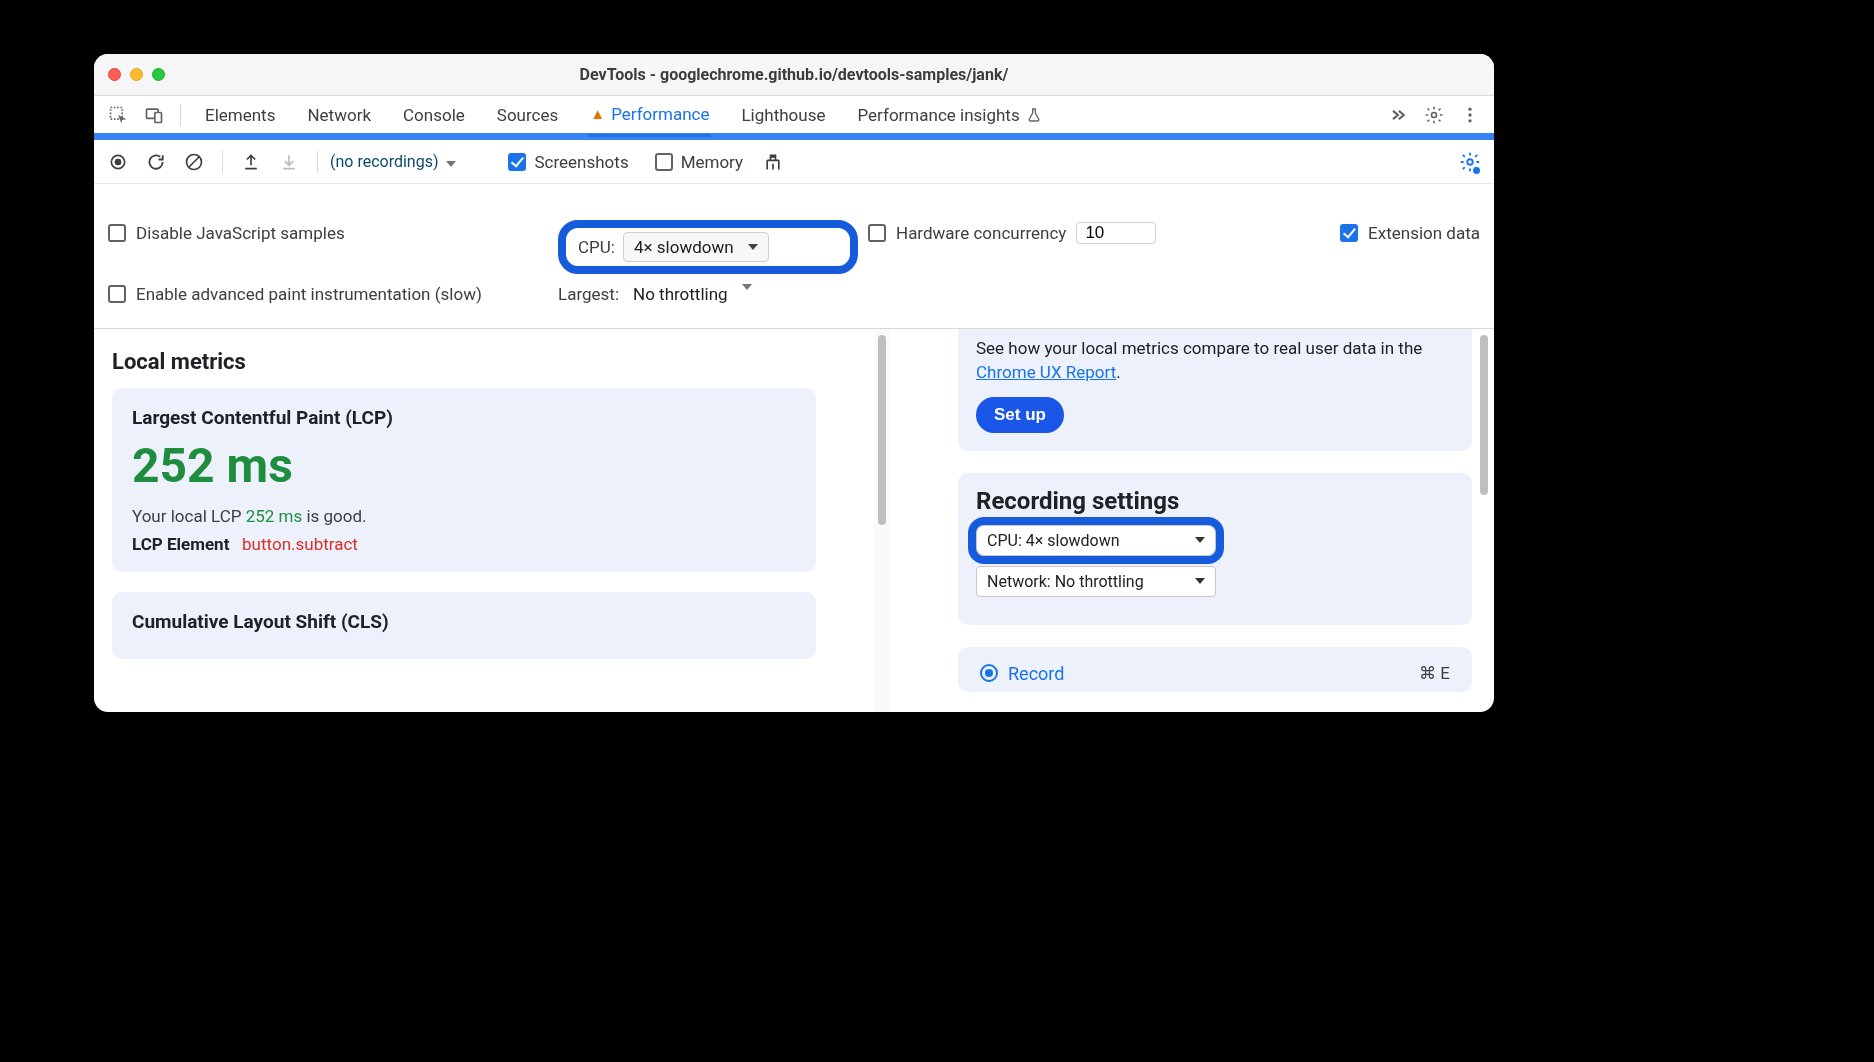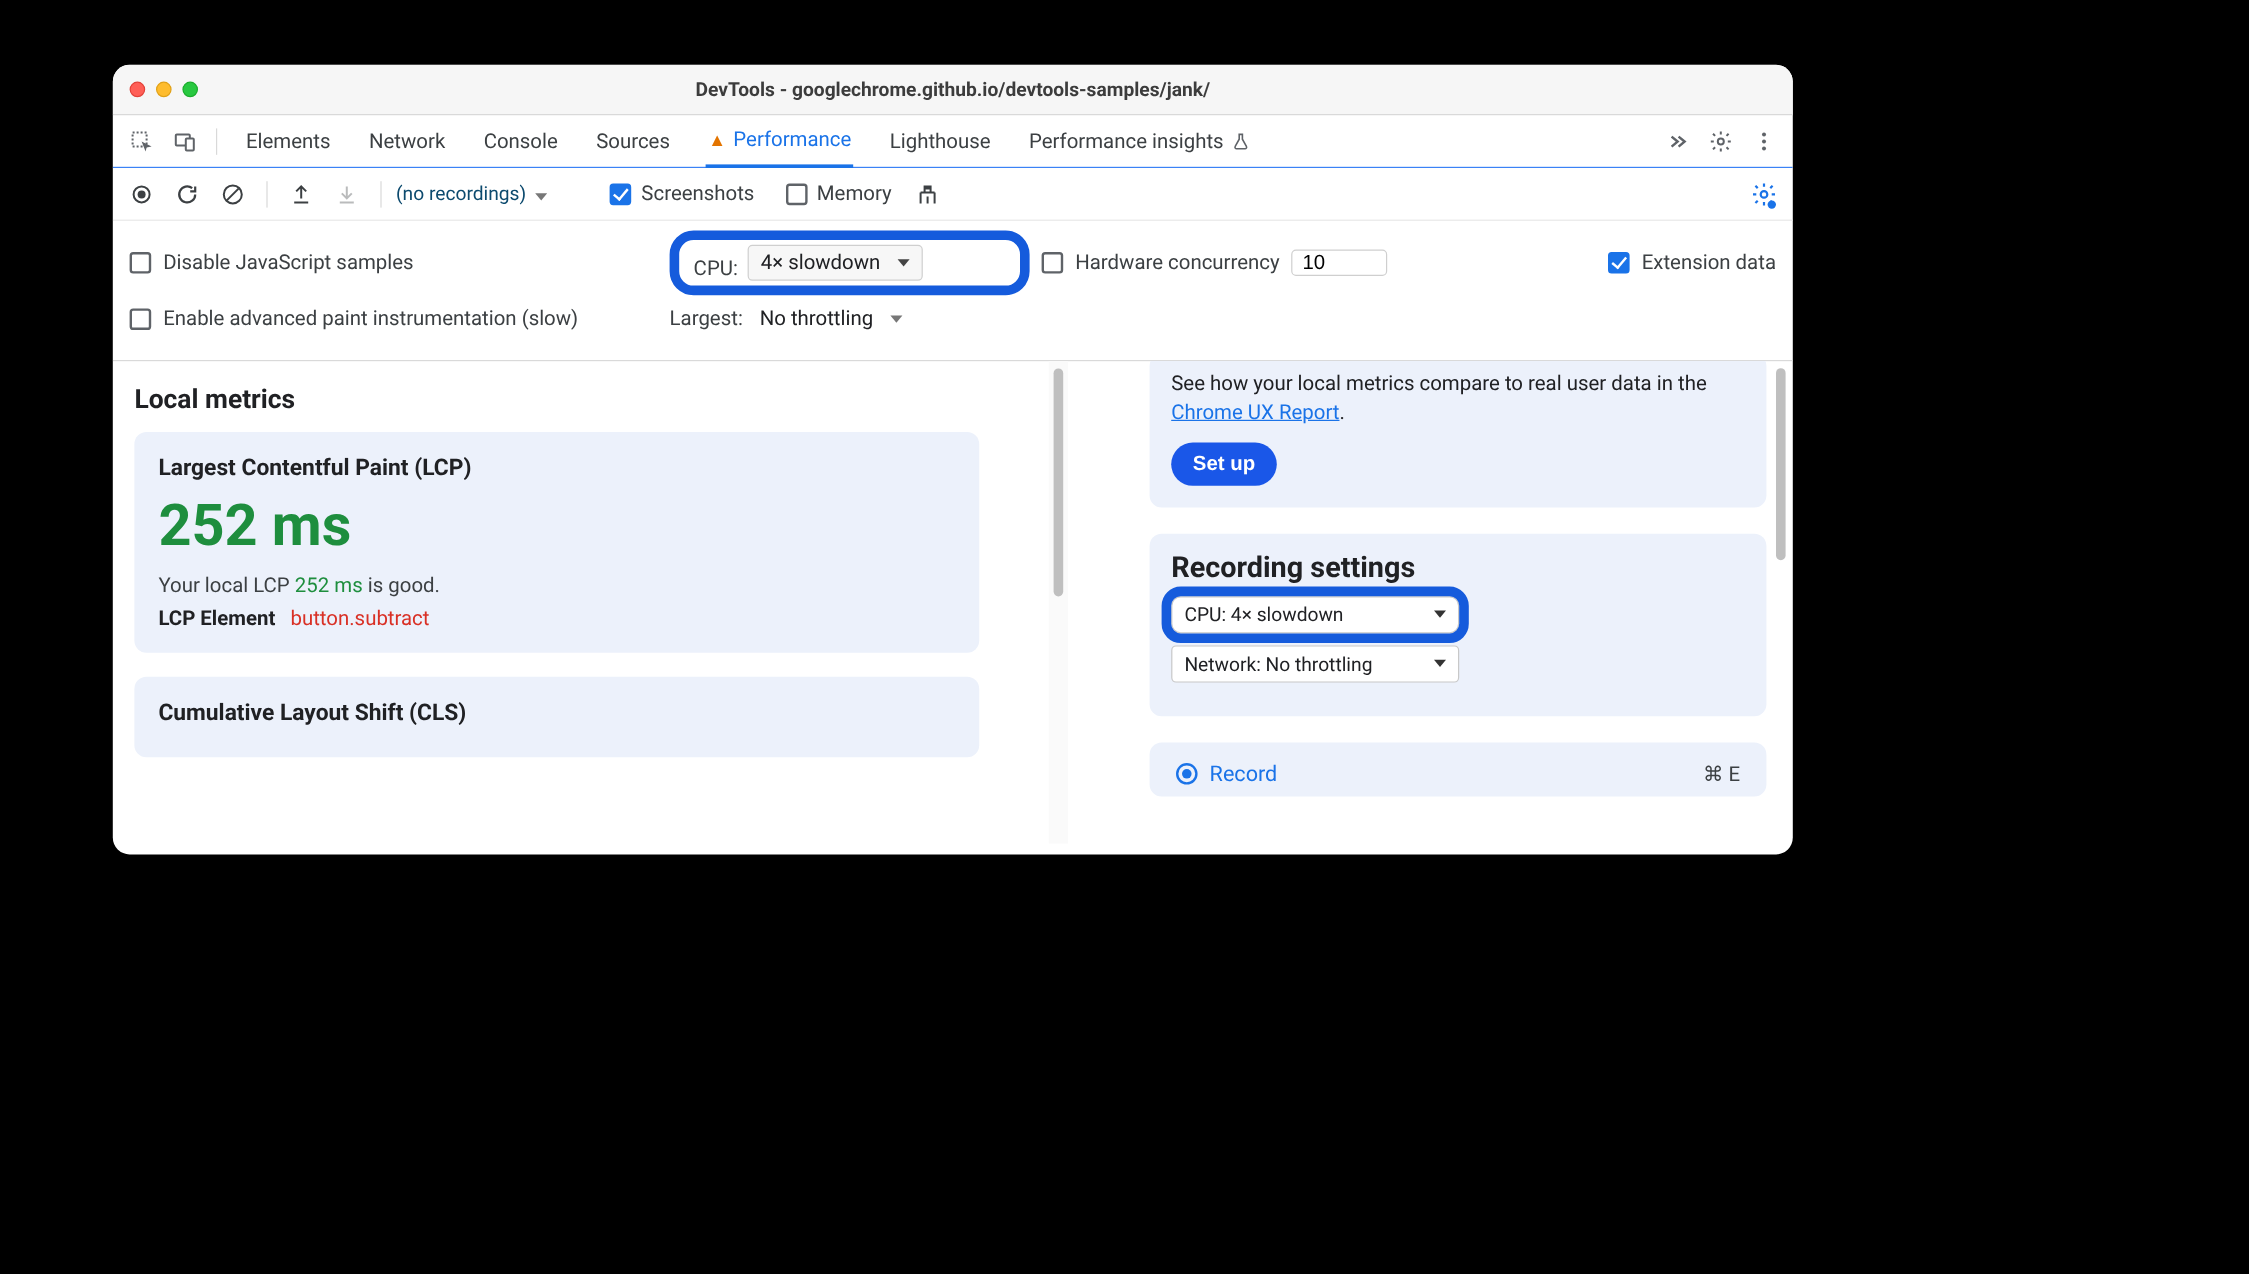--- a/index.html
+++ b/index.html
@@ -42,21 +42,21 @@
     position:absolute; left:0; right:0; text-align:center;
     font-weight:700; font-size:16px; color:#3c3c3c;
     pointer-events:none;
   }
   
   .tabstrip {
     height: 44px;
     display:flex;
     align-items:center;
     padding: 0 8px;
-    border-bottom: 1px solid #3b82f6;
+    border-bottom: 7px solid #3b82f6;
     gap: 4px;
   }
   .tabstrip .iconbtn, .toolbar .iconbtn, .right-icons .iconbtn {
     width: 32px; height: 32px;
     display:flex; align-items:center; justify-content:center;
     border-radius:4px;
     color:#5f6368;
     cursor:pointer;
   }
   .tabs { display:flex; align-items:center; gap: 28px; margin-left: 12px; font-size:17px; color:#3c4043; }
@@ -115,21 +115,21 @@
     padding:4px 10px; background:#f7f7f7; cursor:pointer;
     font-size:17px;
   }
   .select-like .tri-down{border-top-color:#444;}
   .textbox {
     width:80px; padding:0 8px; font-size:17px;
     border:1px solid #cfcfcf; border-radius:4px;
   }
   .highlight-oval {
     border:8px solid #155bdc; border-radius:20px; padding:4px 8px 4px 12px;
-    display:inline-flex; align-items:flex-end; gap:8px;
+    display:inline-flex; align-items:center; gap:8px;margin-top:28px;
   }
   .net-row{display:flex;align-items:center;gap:14px;}
   
   .main {
     display:flex;
     height: calc(100% - 42px - 44px - 44px - 126px);
     gap: 40px;
   }
   .left {
     flex: 0 0 740px;
@@ -339,21 +339,21 @@
       <span>Extension data</span>
     </label>
 
     <label class="chk">
       <input type="checkbox" style="">
       <span>Enable advanced paint instrumentation (slow)</span>
     </label>
 
     <div class="net-row">
       <span class="lbl">Largest:</span>
-      <span style="display:inline-flex;align-items:center;gap:10px;">
+      <span style="display:inline-flex;align-items:flex-start;gap:10px;">
         <span>No throttling</span>
         <span class="tri-down"></span>
       </span>
     </div>
     <div></div>
       <div></div>
 
     <div></div>
       <div></div>
       <div></div>

